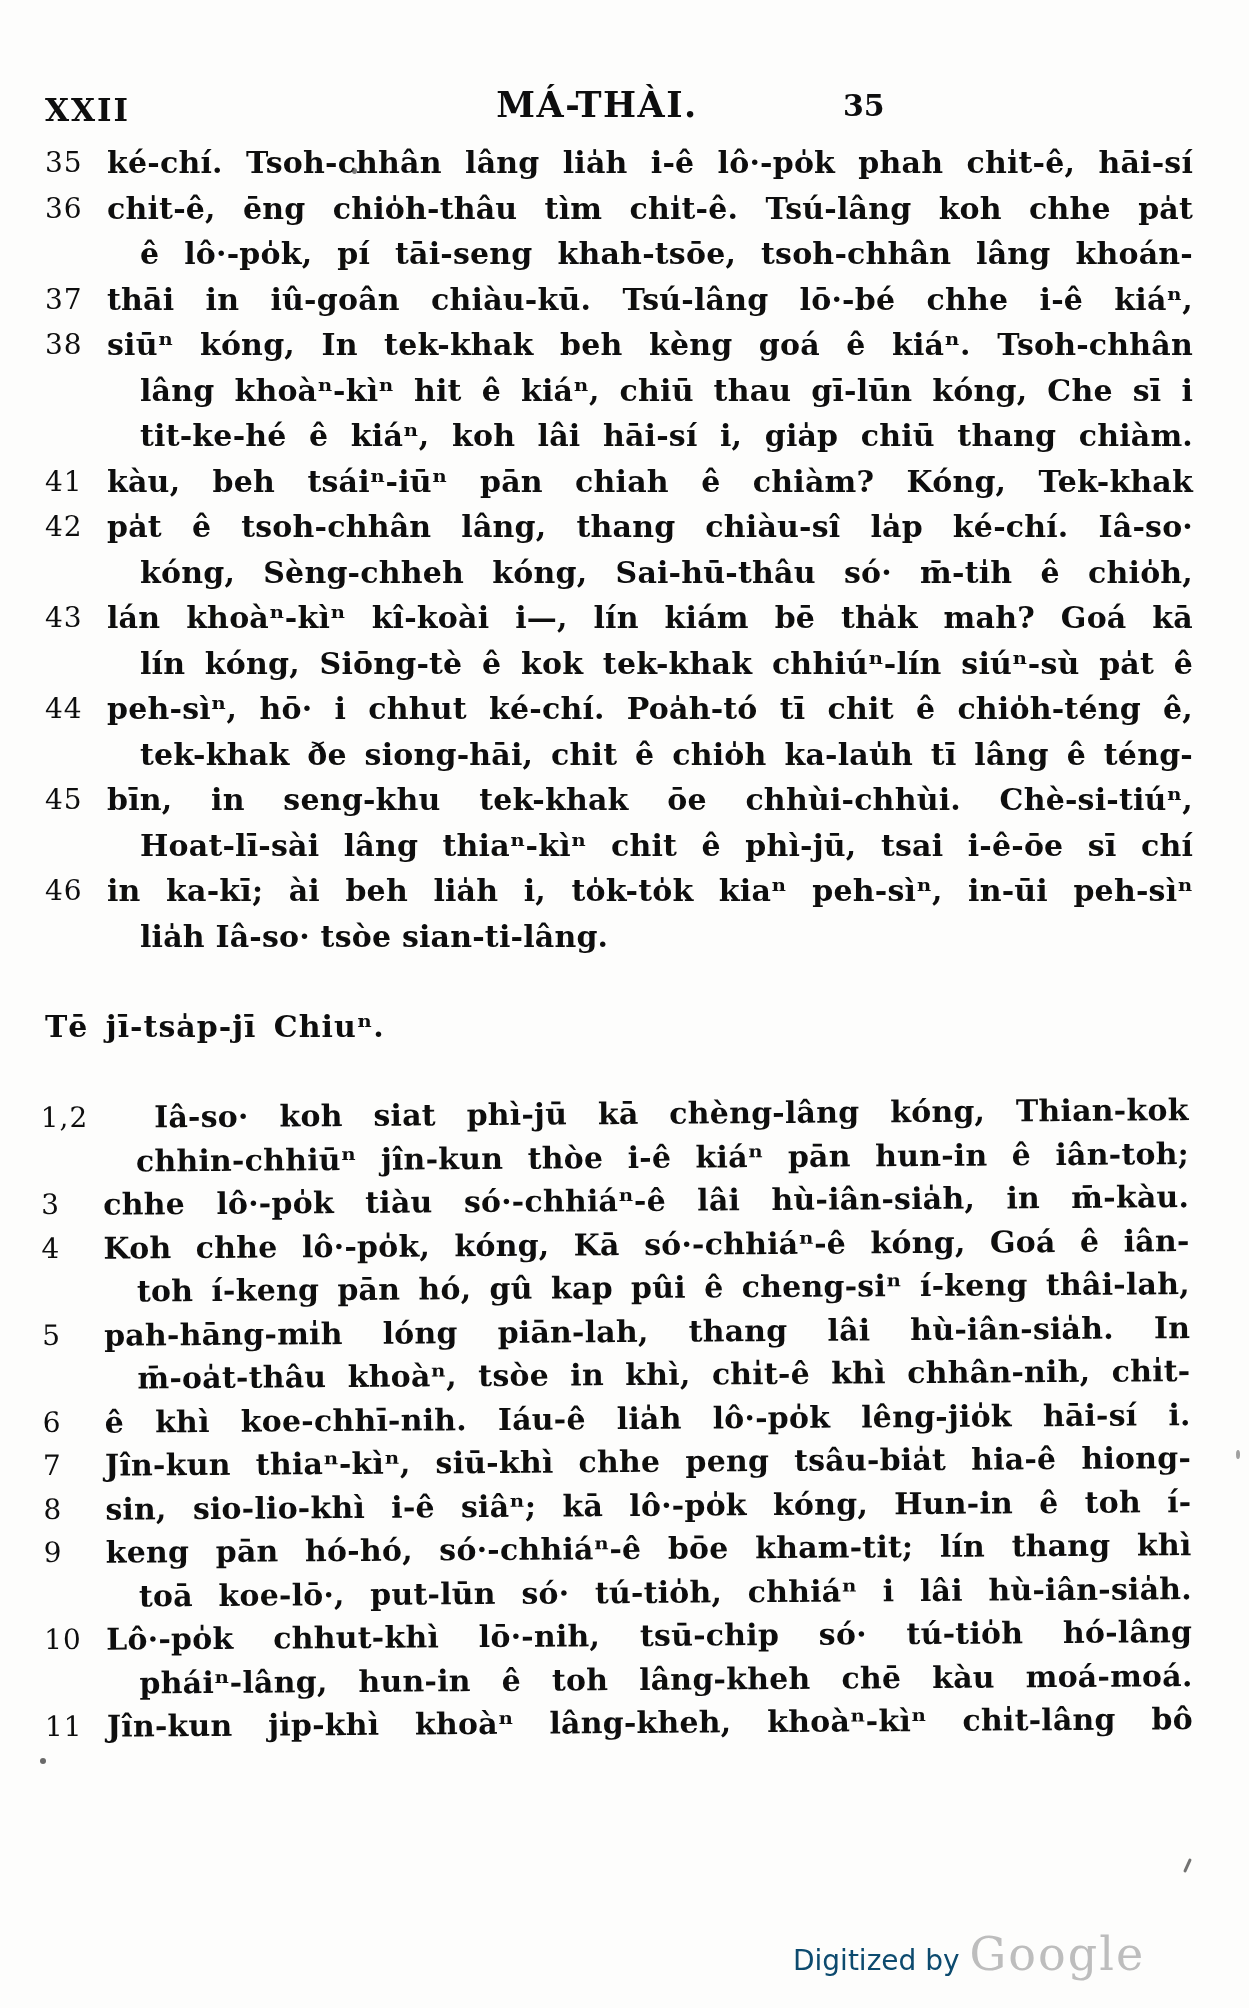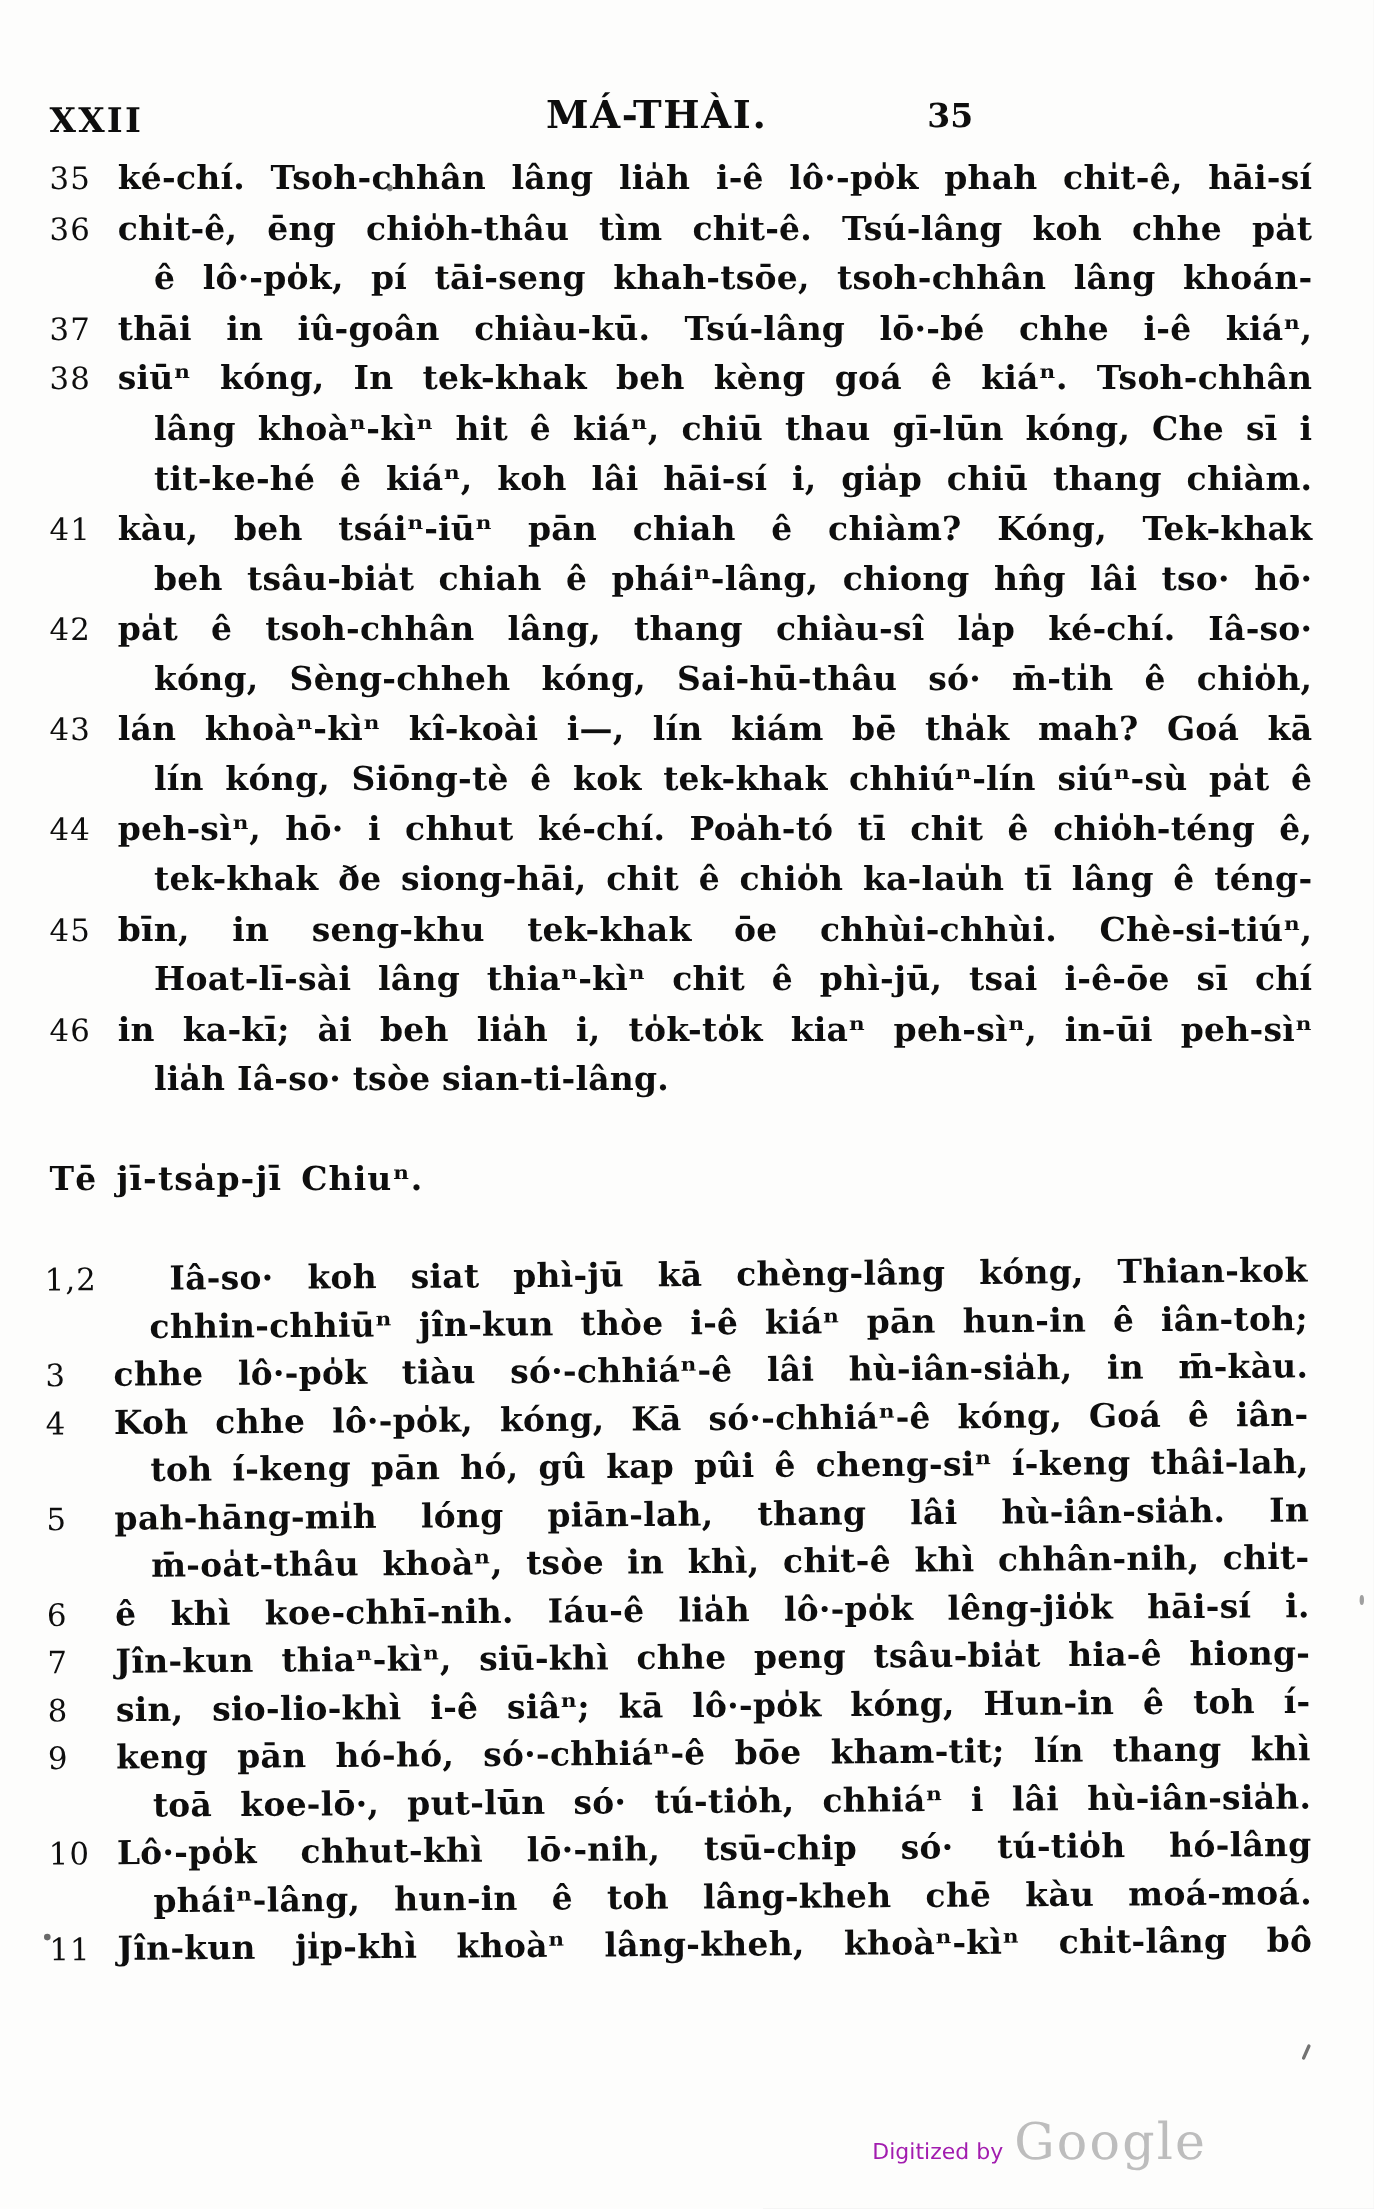--- a/index.html
+++ b/index.html
@@ -24,21 +24,21 @@
   .wide .num { flex:0 0 auto; margin-right:26px; }
   .para .num { flex:0 0 auto; margin-right:66px; }
   .short .txt { text-align-last:left; }
 
   .heading { width:1148px; margin:50px 0 52px 45px; text-align:left;
              font-size:30px; font-weight:700; letter-spacing:1px; word-spacing:6px; }
 
   .skew { transform:rotate(-0.4deg); transform-origin:60px 100%; }
 
   .watermark { position:absolute; left:793px; top:1896px; display:flex; align-items:baseline; gap:10px; }
-  .wm-text { font-family:"DejaVu Sans", sans-serif; font-size:20px; color:#a21caf;margin-top:48px; }
+  .wm-text { font-family:"DejaVu Sans", sans-serif; font-size:28px; color:#0c4a6e;margin-top:48px; }
   .wm-logo { font-family:"DejaVu Serif", serif; font-size:46px; color:#bdbdbd; letter-spacing:2px; }
 
   .speck { position:absolute; background:#444; border-radius:50%; }
   .speck-a { left:352px; top:168px;  width:5px;  height:6px; opacity:.7; }
   .speck-b { left:40px;  top:1758px; width:6px;  height:6px; opacity:.8; }
   .speck-c { left:1186px; top:1858px; width:3px; height:15px; border-radius:2px;
              transform:rotate(24deg); opacity:.75; }
   .speck-d { left:1236px; top:1450px; width:4px; height:9px; opacity:.5; }
 </style>
 </head>
@@ -81,24 +81,20 @@
           <span class="txt">lâng khoàⁿ-kìⁿ hit ê kiáⁿ, chiū thau gī-lūn kóng, Che sī i</span>
         </div>
         <div class="line cont">
           <span class="num"></span>
           <span class="txt">tit-ke-hé ê kiáⁿ, koh lâi hāi-sí i, gia̍p chiū thang chiàm.</span>
         </div>
         <div class="line">
           <span class="num">41</span>
           <span class="txt">kàu, beh tsáiⁿ-iūⁿ pān chiah ê chiàm?  Kóng, Tek-khak</span>
         </div>
-        <div class="line cont">
-          <span class="num"></span>
-          <span class="txt">beh tsâu-bia̍t chiah ê pháiⁿ-lâng, chiong hn̂g lâi tso· hō·</span>
-        </div>
         <div class="line">
           <span class="num">42</span>
           <span class="txt">pa̍t ê tsoh-chhân lâng, thang chiàu-sî la̍p ké-chí.  Iâ-so·</span>
         </div>
         <div class="line cont">
           <span class="num"></span>
           <span class="txt">kóng, Sèng-chheh kóng, Sai-hū-thâu só· m̄-ti̍h ê chio̍h,</span>
         </div>
         <div class="line">
           <span class="num">43</span>

